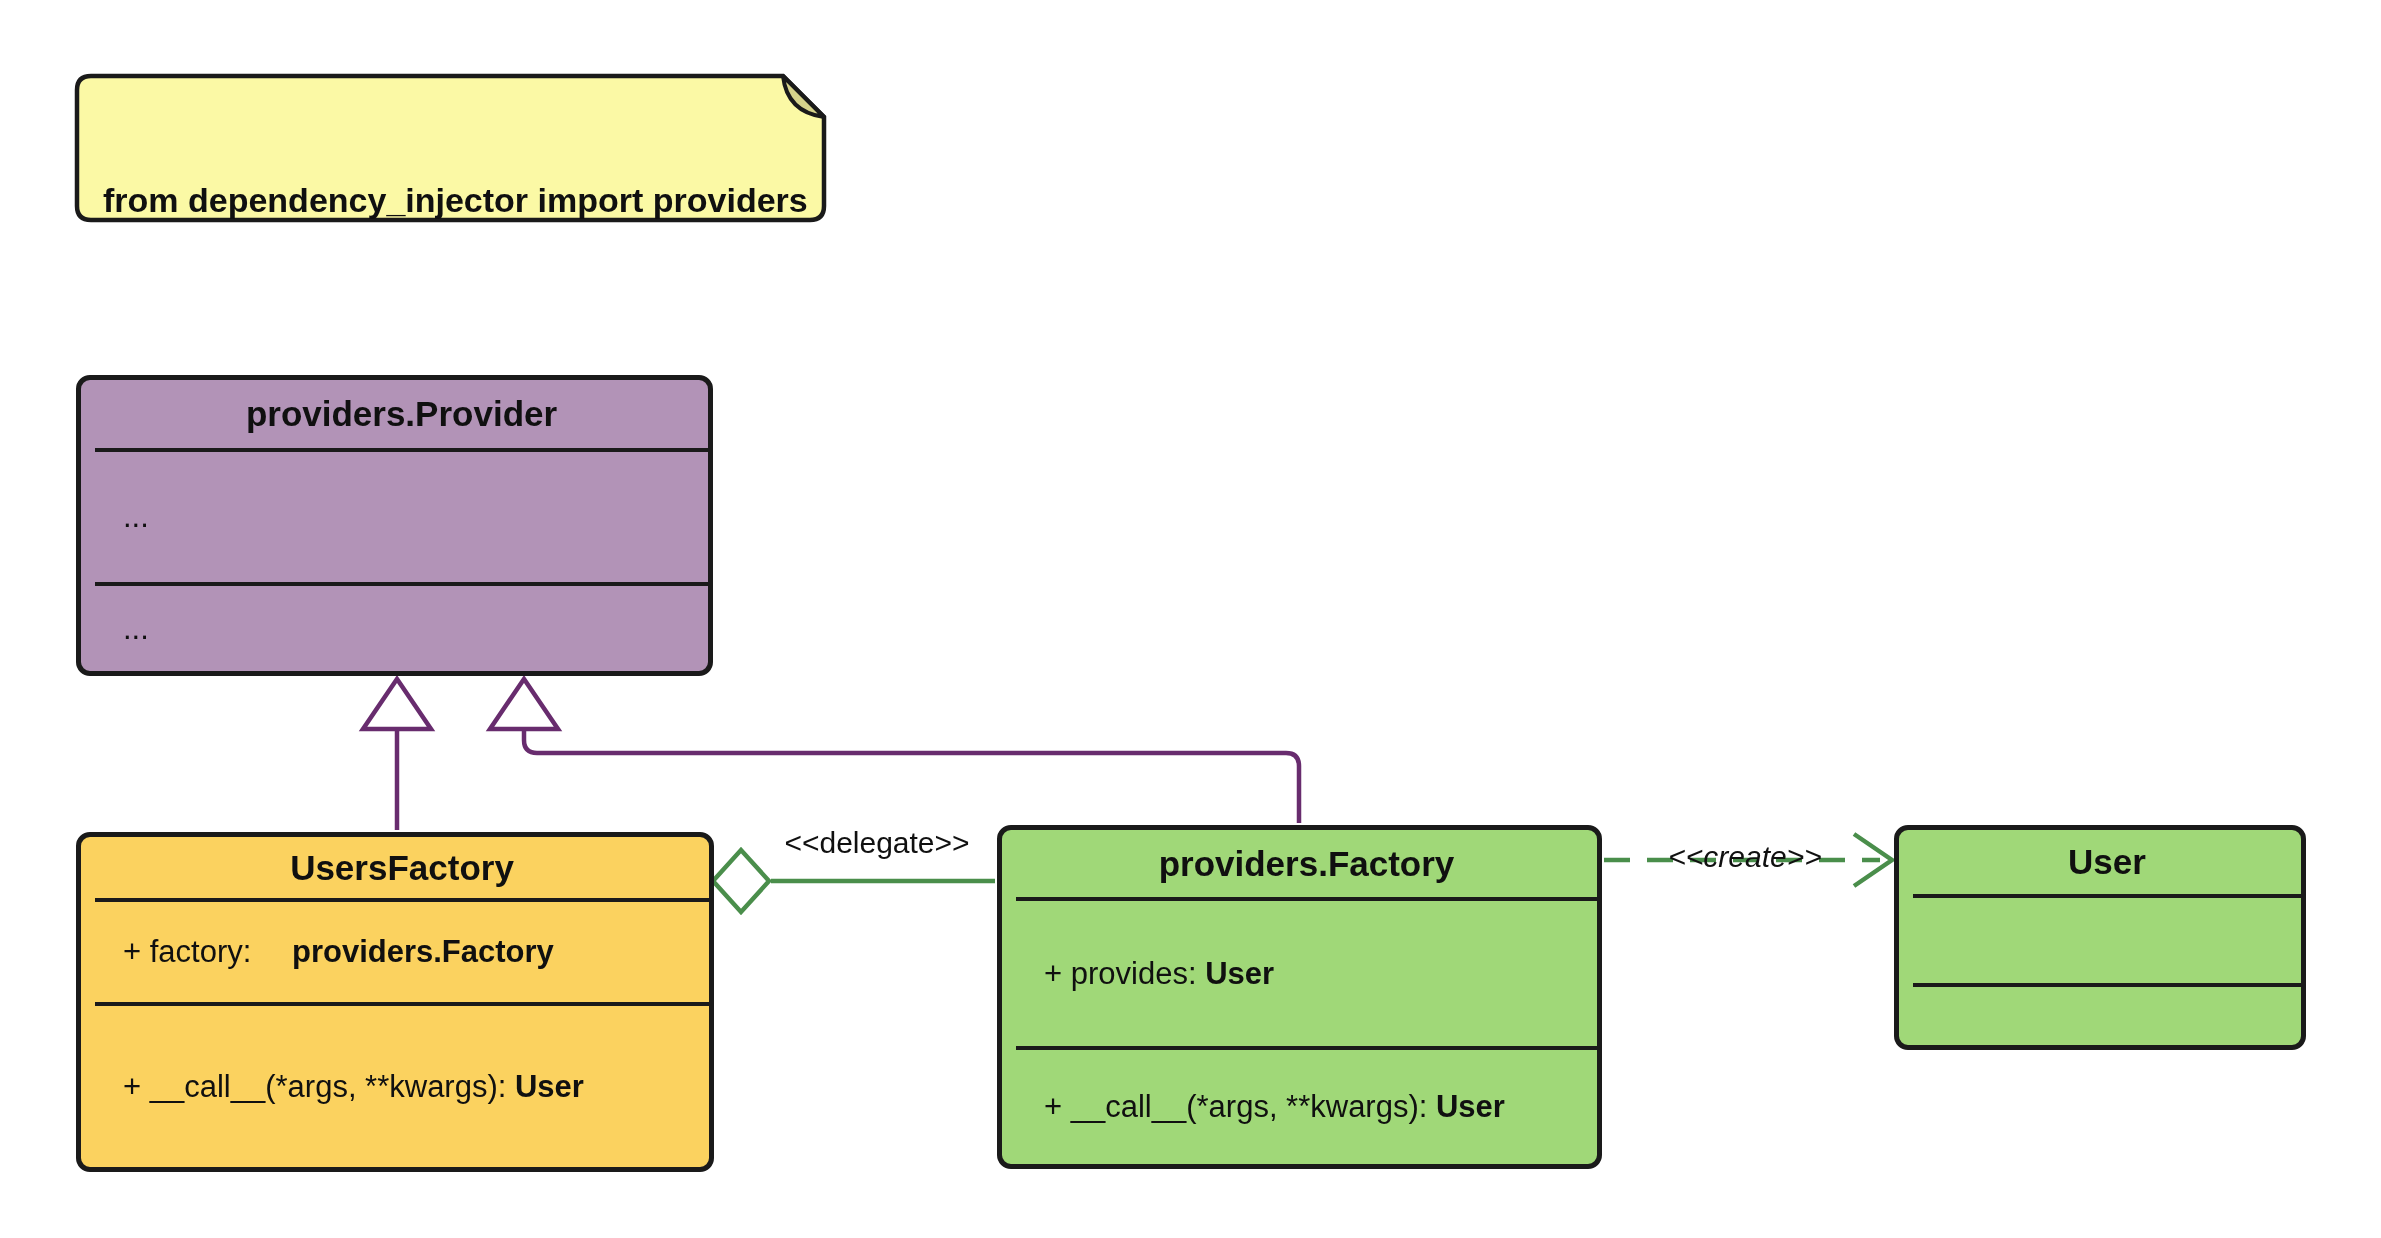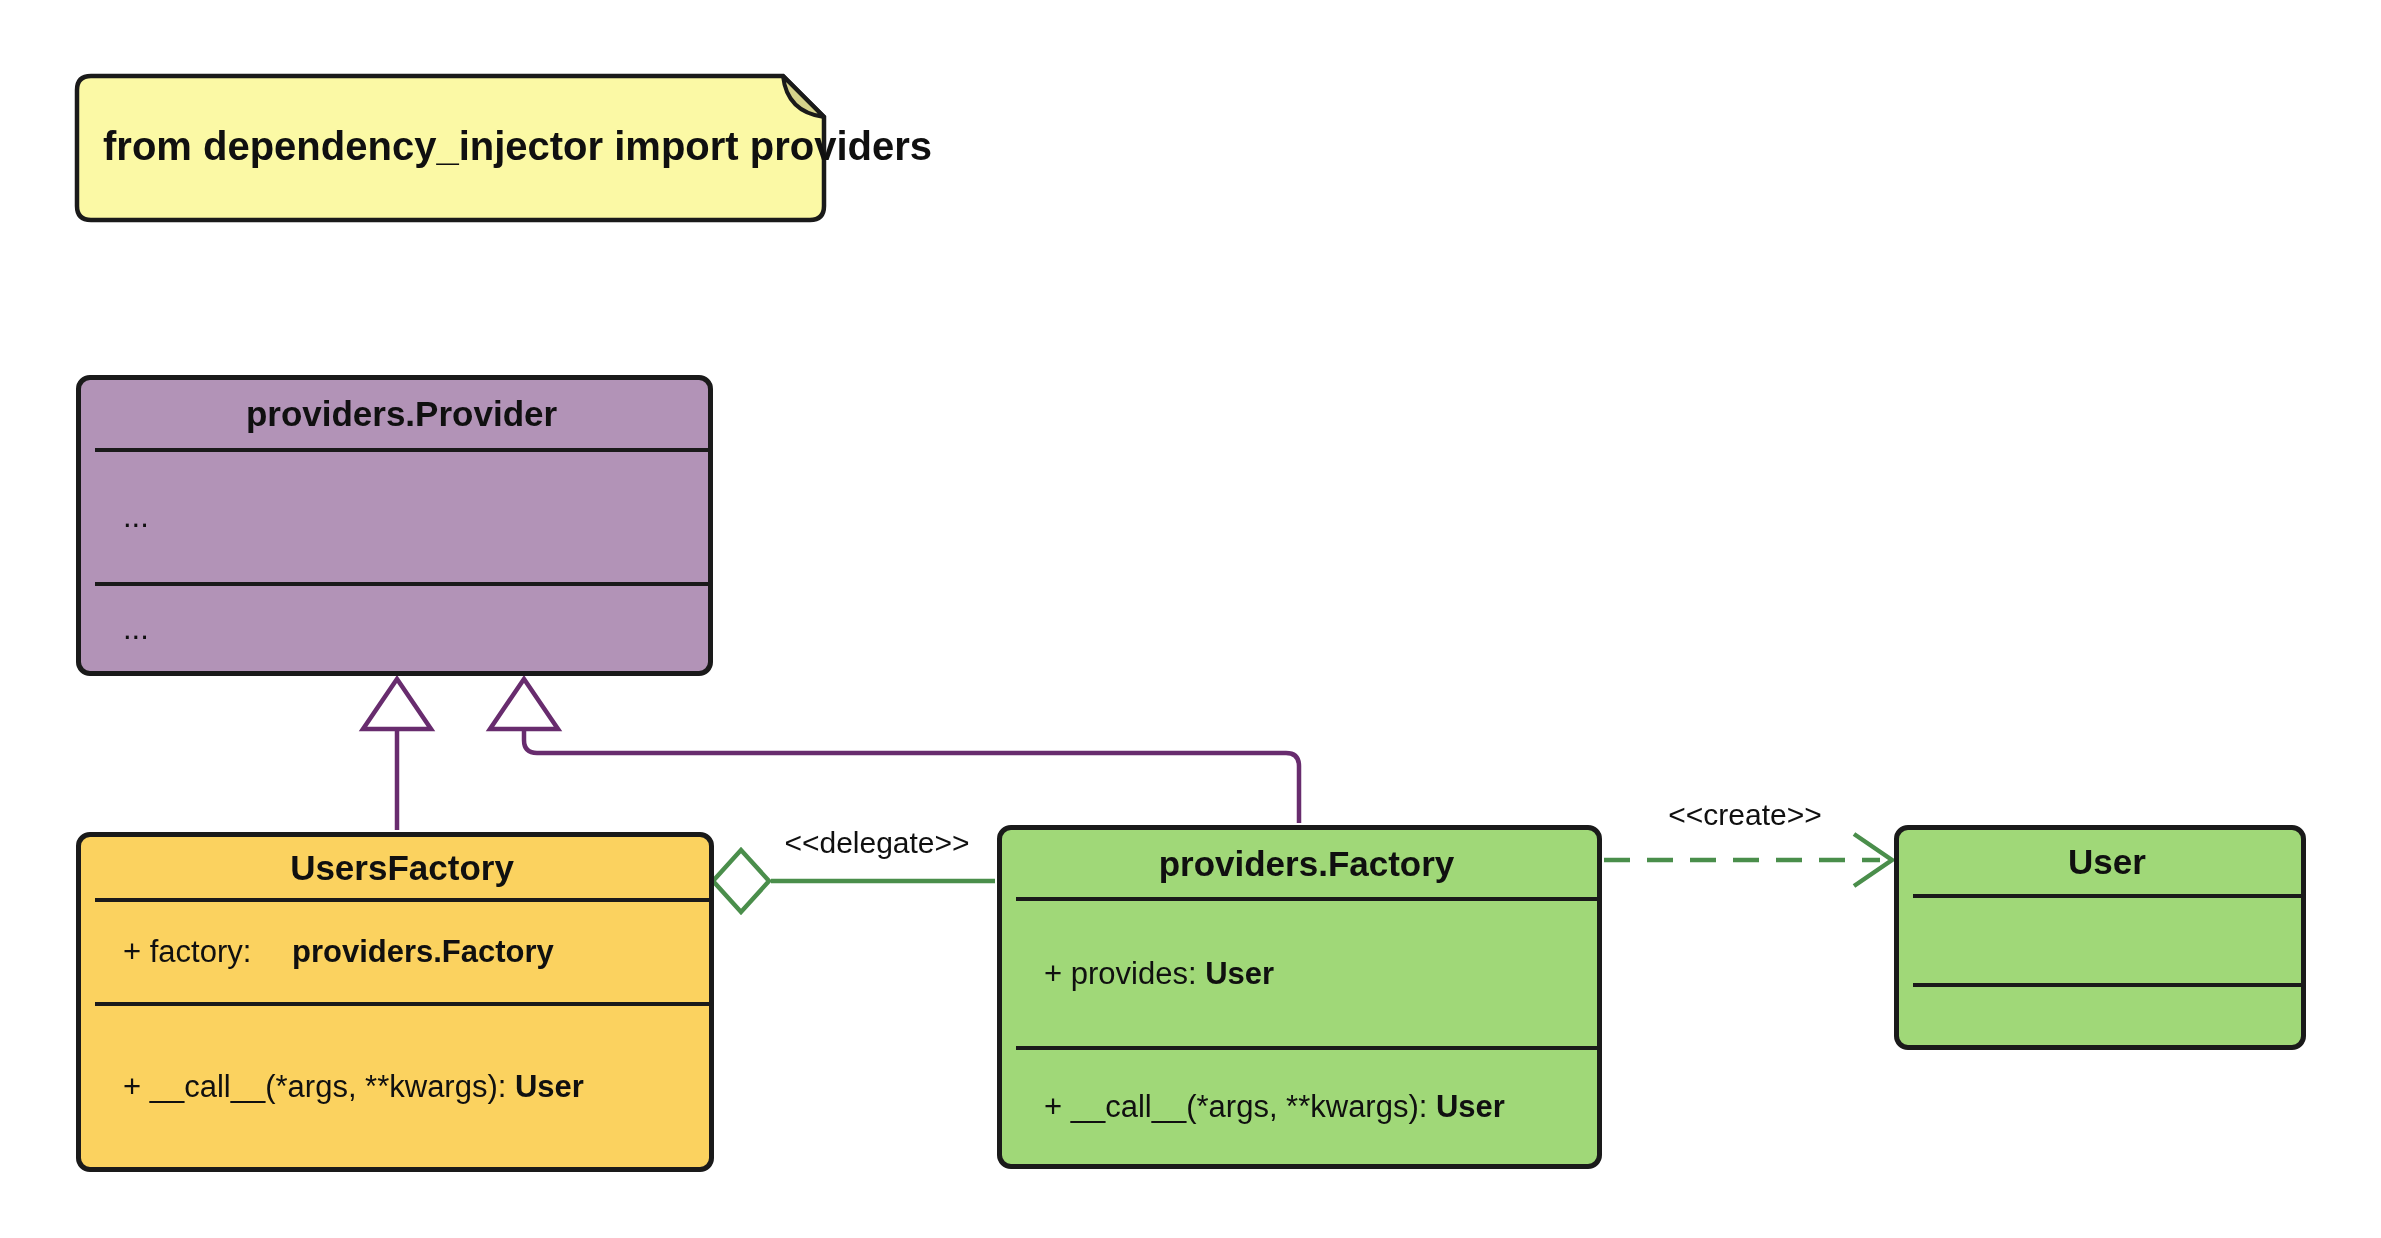--- a/index.html
+++ b/index.html
@@ -29,22 +29,22 @@
   .note-body { fill:var(--note-fill); stroke:var(--border); stroke-width:4.5; }
   .note-fold { fill:var(--note-fold-fill); stroke:var(--border); stroke-width:4; stroke-linejoin:round; }
   .tri { fill:#ffffff; stroke:var(--inheritance-line); stroke-width:4.5; }
   .pline { fill:none; stroke:var(--inheritance-line); stroke-width:4.5; }
   .gline { fill:none; stroke:var(--association-line); stroke-width:4.5; }
   .gdash { fill:none; stroke:var(--association-line); stroke-width:4.5; stroke-dasharray:26 17; }
   .diamond { fill:#ffffff; stroke:var(--association-line); stroke-width:4.5; }
 
   .note-text {
     position:absolute; left:103px; top:72px; width:700px; height:148px;
-    display:flex; align-items:center;
-    font-size:40px; font-weight:bold; white-space:pre;
+    display:flex; align-items:flex-end;
+    font-size:34px; font-weight:bold; white-space:pre;
   }
 
   .uml-class {
     position:absolute; box-sizing:border-box;
     border:5px solid var(--border); border-radius:14px;
     display:flex; flex-direction:column;padding-left:14px;
   }
   .uml-class.purple { background:var(--provider-fill); }
   .uml-class.yellow { background:var(--factory-yellow-fill); }
   .uml-class.green  { background:var(--green-fill); }
@@ -119,15 +119,15 @@
     </div>
   </div>
 
   <div class="uml-class green" style="left:1894px; top:825px; width:412px; height:225px;">
     <div class="uml-title" style="height:64px;">User</div>
     <div class="uml-section" style="height:89px;"></div>
     <div class="uml-section"></div>
   </div>
 
   <div class="stereotype" style="left:762px; top:826px; width:230px;">&lt;&lt;delegate&gt;&gt;</div>
-  <div class="stereotype" style="left:1600px; top:798px; width:290px;">&lt;&lt;create&gt;&gt;</div>
+  <div class="stereotype" style="left:1600px; top:840px; width:290px;font-style:italic;">&lt;&lt;create&gt;&gt;</div>
 
 </div>
 
 </body></html>

